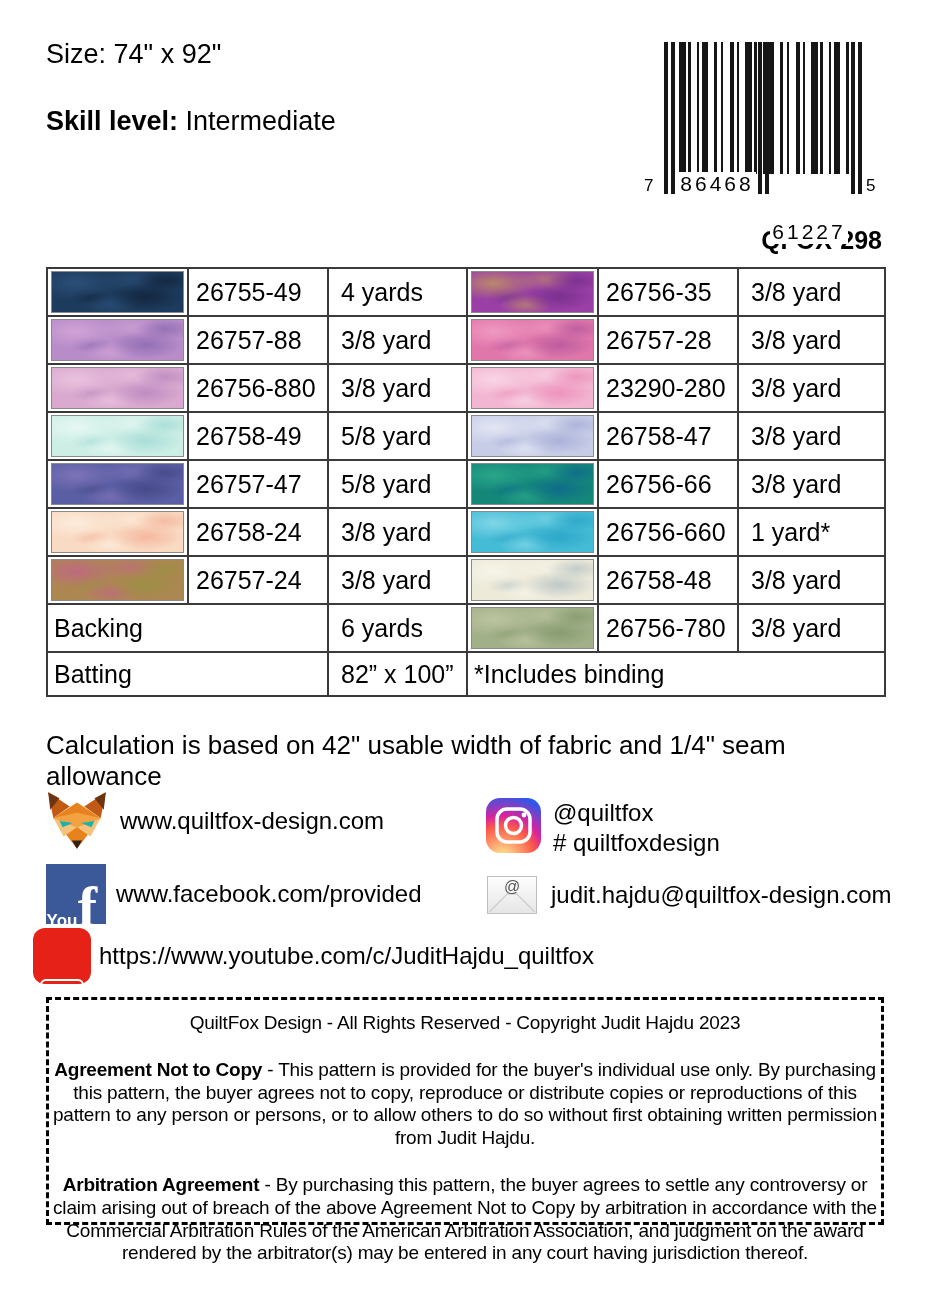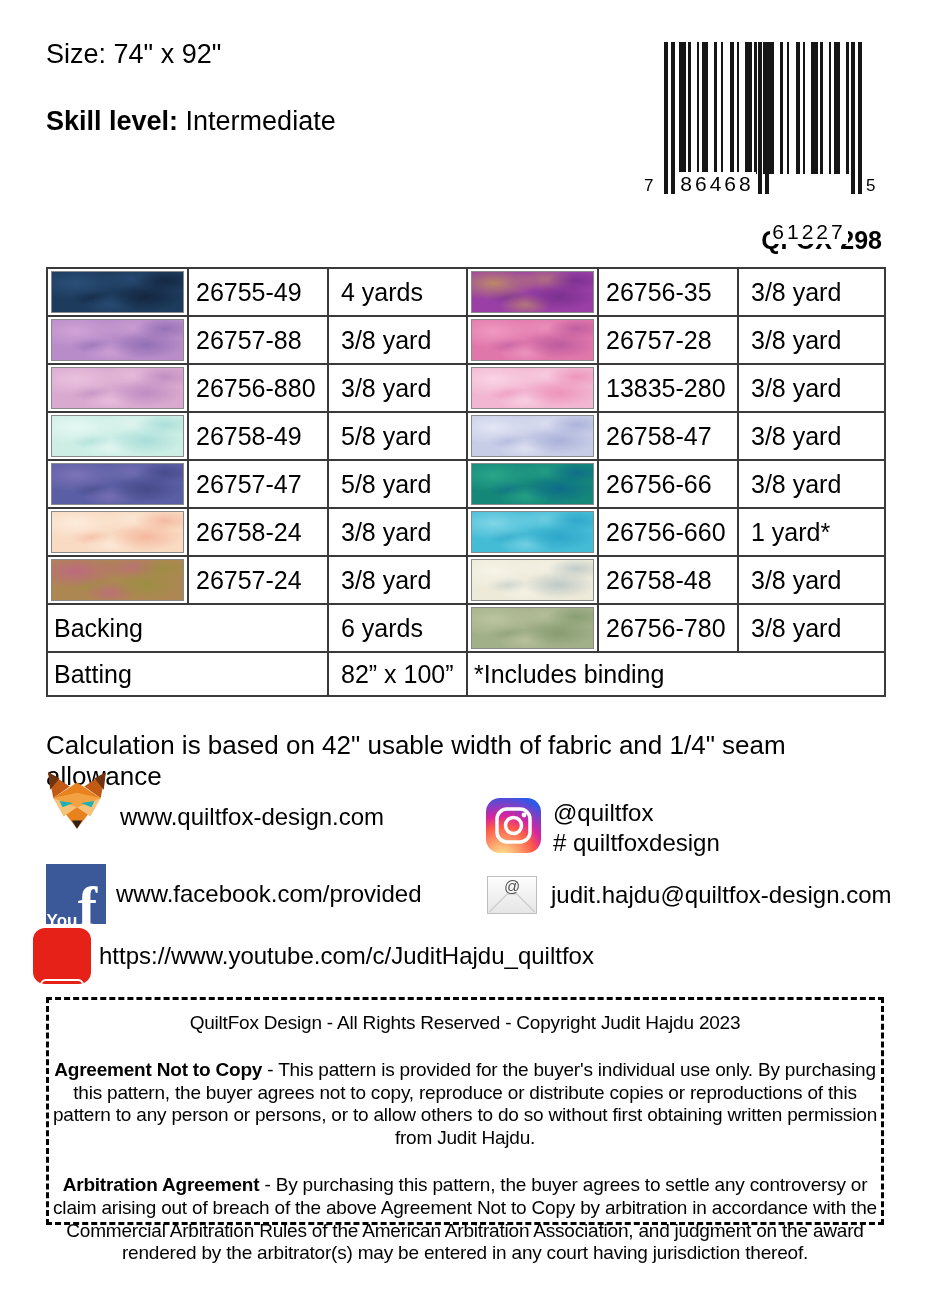--- a/index.html
+++ b/index.html
@@ -48,21 +48,21 @@
   td.note-cell { padding-left:6px;border-radius:16px; }
   td.swatch-cell { padding:2px 3px; }
   .swatch { width:100%; height:42px; border:1px solid #8a8a8a; }
 
   
   .calc { position:absolute; left:46px; top:730px; width:810px; font-size:26px; line-height:1.18; }
 
   
   .social-item { position:absolute; display:flex; align-items:center; }
   .social-text { font-size:24px; }
-  .fox-row { left:42px; top:771px;align-items:flex-end; }
+  .fox-row { left:42px; top:791px; }
   .fox-icon { width:70px; height:60px; margin-right:8px; }
   .ig-row { left:486px; top:798px; align-items:flex-start; }
   .ig-icon { width:55px; height:55px; border-radius:14px; position:relative; margin-right:12px;
     background: radial-gradient(circle at 30% 110%, #fdf497 0%, #fd5949 45%, #d6249f 60%, #285AEB 90%); }
   .ig-lines { line-height:1.25; }
   .fb-row { left:46px; top:864px; }
   .fb-icon { width:60px; height:60px; background:#3b5998; position:relative; margin-right:10px; overflow:hidden; }
   .fb-f { position:absolute; right:9px; bottom:-16px; color:#fff; font-weight:bold; font-size:58px; font-family:"Liberation Serif", serif; }
   .mail-row { left:487px; top:876px; }
   .mail-icon { width:50px; height:38px; background:linear-gradient(180deg,#fdfdfd,#e6e6e6); border:1px solid #bfbfbf; position:relative; margin-right:14px; }
@@ -146,21 +146,21 @@
         </tr>
         <tr>
           <td class="swatch-cell">
             <div class="swatch" style="background: radial-gradient(62px 24px at 18% 28%, rgba(238, 200, 226, 0.8) 0%, transparent 70%), radial-gradient(52px 20px at 72% 62%, rgba(181, 131, 190, 0.733) 0%, transparent 70%), radial-gradient(38px 16px at 44% 82%, rgba(238, 200, 226, 0.6) 0%, transparent 70%), radial-gradient(42px 15px at 86% 22%, rgba(181, 131, 190, 0.667) 0%, transparent 70%), radial-gradient(30px 12px at 30% 62%, rgba(181, 131, 190, 0.533) 0%, transparent 70%), radial-gradient(46px 18px at 60% 18%, rgba(238, 200, 226, 0.52) 0%, transparent 70%), rgb(217, 169, 207);"></div>
           </td>
           <td class="code-cell">26756-880</td>
           <td class="yard-cell">3/8 yard</td>
           <td class="swatch-cell">
             <div class="swatch" style="background: radial-gradient(62px 24px at 18% 28%, rgba(251, 220, 234, 0.8) 0%, transparent 70%), radial-gradient(52px 20px at 72% 62%, rgba(236, 135, 180, 0.733) 0%, transparent 70%), radial-gradient(38px 16px at 44% 82%, rgba(251, 220, 234, 0.6) 0%, transparent 70%), radial-gradient(42px 15px at 86% 22%, rgba(236, 135, 180, 0.667) 0%, transparent 70%), radial-gradient(30px 12px at 30% 62%, rgba(236, 135, 180, 0.533) 0%, transparent 70%), radial-gradient(46px 18px at 60% 18%, rgba(251, 220, 234, 0.52) 0%, transparent 70%), rgb(242, 182, 210);"></div>
           </td>
-          <td class="code-cell">13835-280</td>
+          <td class="code-cell">23290-280</td>
           <td class="yard-cell">3/8 yard</td>
         </tr>
         <tr>
           <td class="swatch-cell">
             <div class="swatch" style="background: radial-gradient(62px 24px at 18% 28%, rgba(238, 250, 246, 0.8) 0%, transparent 70%), radial-gradient(52px 20px at 72% 62%, rgba(156, 216, 212, 0.733) 0%, transparent 70%), radial-gradient(38px 16px at 44% 82%, rgba(238, 250, 246, 0.6) 0%, transparent 70%), radial-gradient(42px 15px at 86% 22%, rgba(156, 216, 212, 0.667) 0%, transparent 70%), radial-gradient(30px 12px at 30% 62%, rgba(156, 216, 212, 0.533) 0%, transparent 70%), radial-gradient(46px 18px at 60% 18%, rgba(238, 250, 246, 0.52) 0%, transparent 70%), rgb(204, 238, 229);"></div>
           </td>
           <td class="code-cell">26758-49</td>
           <td class="yard-cell">5/8 yard</td>
           <td class="swatch-cell">
             <div class="swatch" style="background: radial-gradient(62px 24px at 18% 28%, rgba(233, 236, 247, 0.8) 0%, transparent 70%), radial-gradient(52px 20px at 72% 62%, rgba(159, 168, 212, 0.733) 0%, transparent 70%), radial-gradient(38px 16px at 44% 82%, rgba(233, 236, 247, 0.6) 0%, transparent 70%), radial-gradient(42px 15px at 86% 22%, rgba(159, 168, 212, 0.667) 0%, transparent 70%), radial-gradient(30px 12px at 30% 62%, rgba(159, 168, 212, 0.533) 0%, transparent 70%), radial-gradient(46px 18px at 60% 18%, rgba(233, 236, 247, 0.52) 0%, transparent 70%), rgb(200, 205, 231);"></div>

